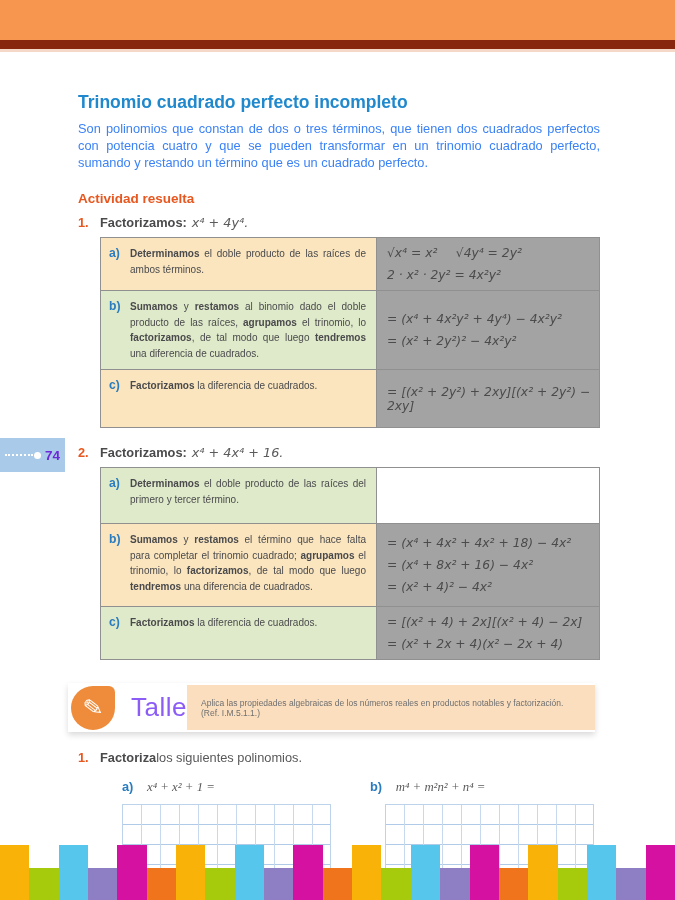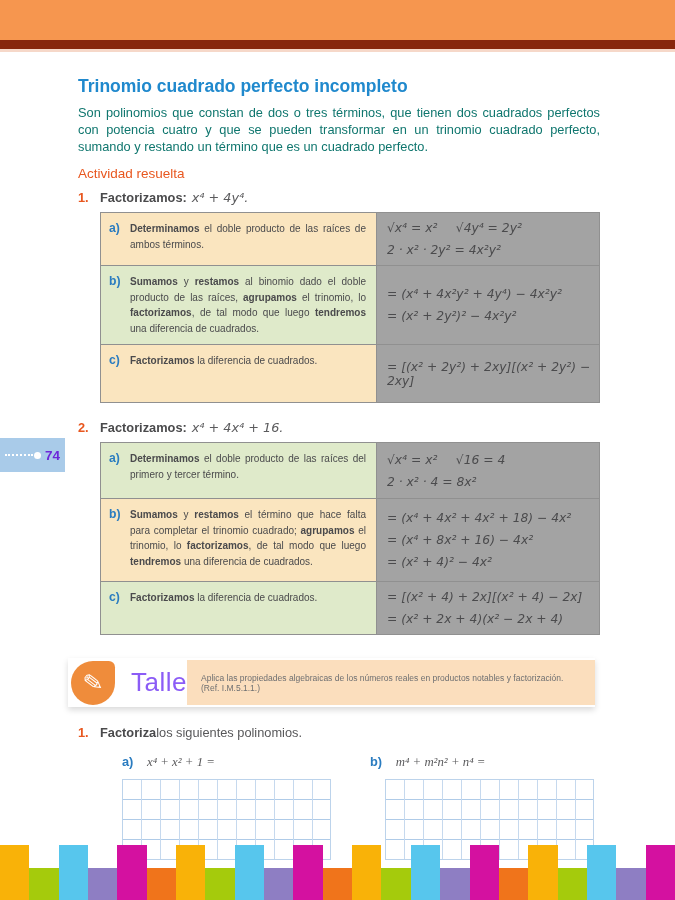--- a/index.html
+++ b/index.html
@@ -14,31 +14,31 @@
   }
   
   .top-orange { height:40px; background:#F6964F; }
   .top-maroon { height:9px; background:#87270D; }
   .top-pink   { height:3px; background:#F6D8C9; }
 
   
   .content { margin-left:78px; width:522px; }
 
   .page-title {
-    margin-top:24px;
+    margin-top:40px;
     font-size:17.5px; font-weight:700; color:#2089CD;
   }
   .intro {
     margin-top:7px;
-    font-size:12.8px; line-height:17px; color:#0f766e;
+    font-size:12.8px; line-height:17px; color:#3b82f6;
     text-align:justify;
   }
   .section-label {
-    margin-top:11px;
-    font-size:13.5px; font-weight:400; color:#E8571F;
+    margin-top:20px;
+    font-size:13.5px; font-weight:700; color:#E8571F;
   }
 
   .act-header { display:flex; margin-top:9px; font-size:12.8px; }
   .act-num { width:22px; font-weight:700; color:#E8571F; }
   .act-label { font-weight:700; color:#4A4A4C; }
   .act-formula { font-family:"DejaVu Sans", sans-serif; font-style:italic; color:#5B5B5D; margin-left:5px; }
 
   
   .wtable {
     margin-left:22px; margin-top:7px; width:500px;
@@ -193,24 +193,20 @@
     <span class="act-label">Factorizamos:</span>
     <span class="act-formula">x⁴ + 4x⁴ + 16.</span>
   </div>
 
   <div class="wtable">
     <div class="wrow">
       <div class="wleft bg-green h-a2">
         <span class="wletter">a)</span>
         <span class="wdesc"><span style="font-weight: 700;">Determinamos</span><span> el doble producto de las raíces del primero y tercer término.</span></span>
       </div>
-      <div class="wright">
-          <div class="mline">√x⁴ = x²  √16 = 4</div>
-          <div class="mline">2 · x² · 4 = 8x²</div>
-        </div>
     </div>
     <div class="wrow">
       <div class="wleft bg-cream h-b2">
         <span class="wletter">b)</span>
         <span class="wdesc"><span style="font-weight: 700;">Sumamos</span><span> y </span><span style="font-weight: 700;">restamos</span><span> el término que hace falta para completar el trinomio cuadrado; </span><span style="font-weight: 700;">agrupamos</span><span> el trinomio, lo </span><span style="font-weight: 700;">factorizamos</span><span>, de tal modo que luego </span><span style="font-weight: 700;">tendremos</span><span> una diferencia de cuadrados.</span></span>
       </div>
       <div class="wright">
           <div class="mline">= (x⁴ + 4x² + 4x² + 18) − 4x²</div>
           <div class="mline">= (x⁴ + 8x² + 16) − 4x²</div>
           <div class="mline">= (x² + 4)² − 4x²</div>

